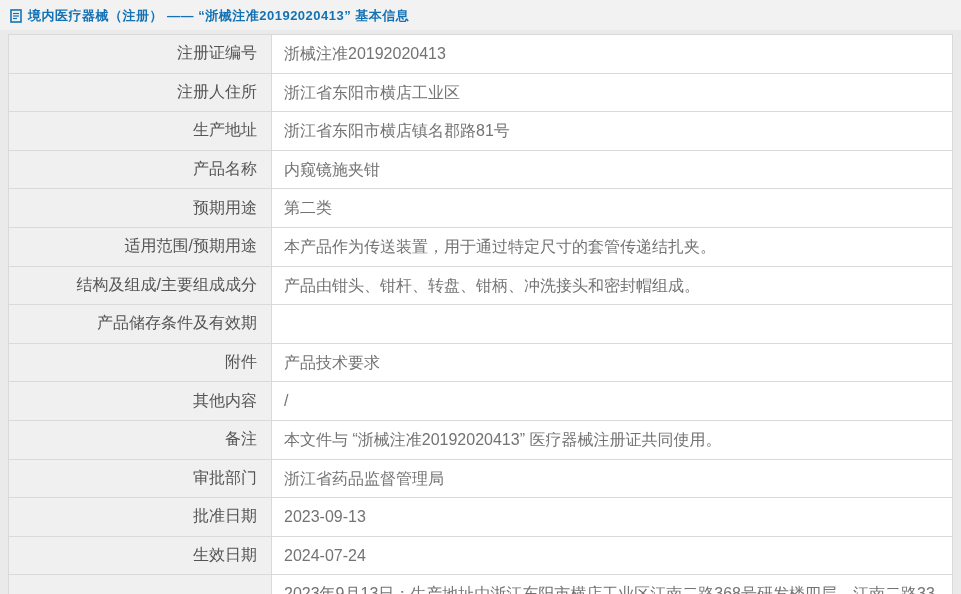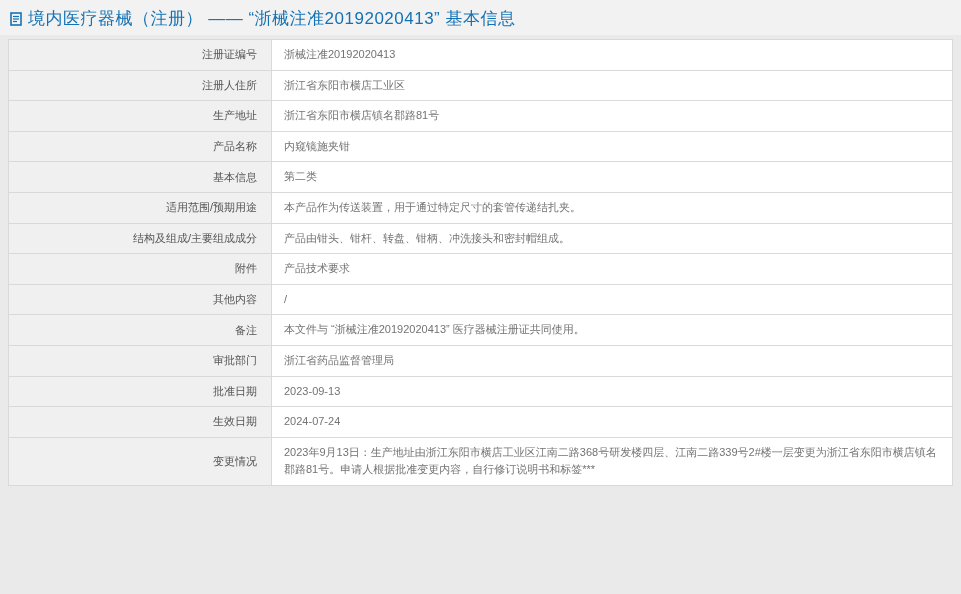--- a/index.html
+++ b/index.html
@@ -14,38 +14,38 @@
   .header {
     display: flex;
     align-items: center;
     gap: 6px;
     padding: 7px 10px 5px 10px;
     background: #f2f2f2;
   }
   .doc-icon { display: inline-flex; align-items: center; }
   .title {
     color: #1472b4;
-    font-size: 17px;
-    font-weight: normal;
+    font-size: 13px;
+    font-weight: bold;
     letter-spacing: .5px;
   }
 
   
   .info-table {
     width: 945px;
     margin: 4px 8px 0 8px;
     border-collapse: collapse;
     background: #ffffff;
     border: 1px solid #c8c8c8;
     table-layout: fixed;
   }
   .info-row { height: 28px; }
   .info-table td {
     border: 1px solid #d9d9d9;
-    font-size: 11px;
+    font-size: 16px;
     vertical-align: middle;
   }
   .label-cell {
     width: 263px;
     background: #f0f0f0;
     color: #555555;
     text-align: right;
     padding: 6px 14px 6px 6px;
   }
   .value-cell {
@@ -91,35 +91,39 @@
     <td class="label-cell">生产地址</td>
     <td class="value-cell">浙江省东阳市横店镇名郡路81号</td>
   </tr>
 
   <tr class="info-row">
     <td class="label-cell">产品名称</td>
     <td class="value-cell">内窥镜施夹钳</td>
   </tr>
 
   <tr class="info-row">
-    <td class="label-cell">基本信息</td>
+    <td class="label-cell">预期用途</td>
     <td class="value-cell">第二类</td>
   </tr>
 
 
   <tr class="info-row">
     <td class="label-cell">适用范围/预期用途</td>
     <td class="value-cell">本产品作为传送装置，用于通过特定尺寸的套管传递结扎夹。</td>
   </tr>
 
   <tr class="info-row">
     <td class="label-cell">结构及组成/主要组成成分</td>
     <td class="value-cell">产品由钳头、钳杆、转盘、钳柄、冲洗接头和密封帽组成。</td>
   </tr>
 
+  <tr class="info-row">
+    <td class="label-cell">产品储存条件及有效期</td>
+    <td class="value-cell"></td>
+  </tr>
 
   <tr class="info-row">
     <td class="label-cell">附件</td>
     <td class="value-cell">产品技术要求</td>
   </tr>
 
   <tr class="info-row">
     <td class="label-cell">其他内容</td>
     <td class="value-cell">/</td>
   </tr>

